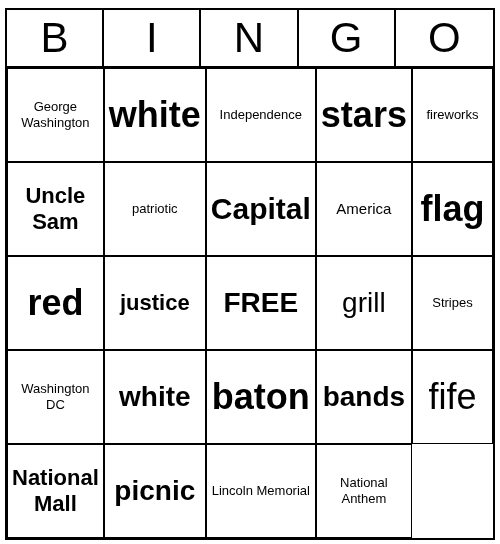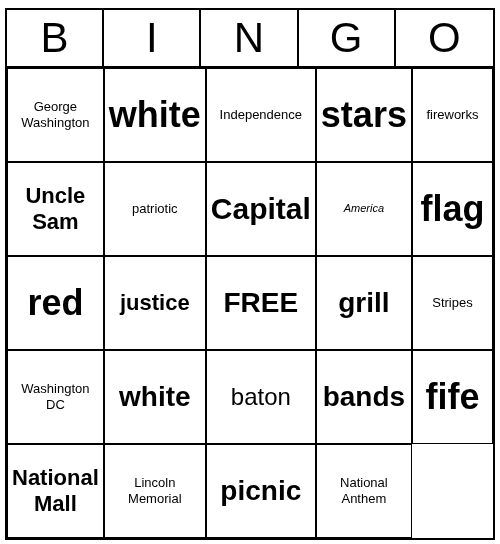--- a/index.html
+++ b/index.html
@@ -90,61 +90,61 @@
       <div class="cell">
         <span style="font-size: 22px; font-weight: bold;">Uncle Sam</span>
       </div>
       <div class="cell">
         <span style="font-size: 13px;">patriotic</span>
       </div>
       <div class="cell">
         <span style="font-size: 30px; font-weight: bold;">Capital</span>
       </div>
       <div class="cell">
-        <span style="font-size: 11px; font-style: italic;">America</span>
+        <span style="font-size: 15px;">America</span>
       </div>
       <div class="cell">
         <span style="font-size: 36px; font-weight: bold;">flag</span>
       </div>
       <div class="cell">
         <span style="font-size: 36px; font-weight: bold;">red</span>
       </div>
       <div class="cell">
         <span style="font-size: 22px; font-weight: bold;">justice</span>
       </div>
       <div class="cell">
         <span style="font-size: 28px; font-weight: bold;">FREE</span>
       </div>
       <div class="cell">
-        <span style="font-size: 28px; font-weight: bold;">grill</span>
+        <span style="font-size: 28px; font-weight: normal;">grill</span>
       </div>
       <div class="cell">
         <span style="font-size: 13px;">Stripes</span>
       </div>
       <div class="cell">
         <span style="font-size: 13px;">Washington DC</span>
       </div>
       <div class="cell">
         <span style="font-size: 28px; font-weight: bold;">white</span>
       </div>
       <div class="cell">
-        <span style="font-size: 24px; font-weight: normal;">baton</span>
+        <span style="font-size: 36px; font-weight: bold;">baton</span>
       </div>
       <div class="cell">
         <span style="font-size: 28px; font-weight: bold;">bands</span>
       </div>
       <div class="cell">
-        <span style="font-size: 36px; font-weight: bold;">fife</span>
+        <span style="font-size: 36px; font-weight: normal;">fife</span>
       </div>
       <div class="cell">
         <span style="font-size: 22px; font-weight: bold;">National Mall</span>
       </div>
       <div class="cell">
-        <span style="font-size: 13px;">Lincoln Memorial</span>
+        <span style="font-size: 28px; font-weight: bold;">picnic</span>
       </div>
       <div class="cell">
-        <span style="font-size: 28px; font-weight: bold;">picnic</span>
+        <span style="font-size: 13px;">Lincoln Memorial</span>
       </div>
       <div class="cell">
         <span style="font-size: 13px;">National Anthem</span>
       </div>
     </div>
 </div>
 
 </body></html>

